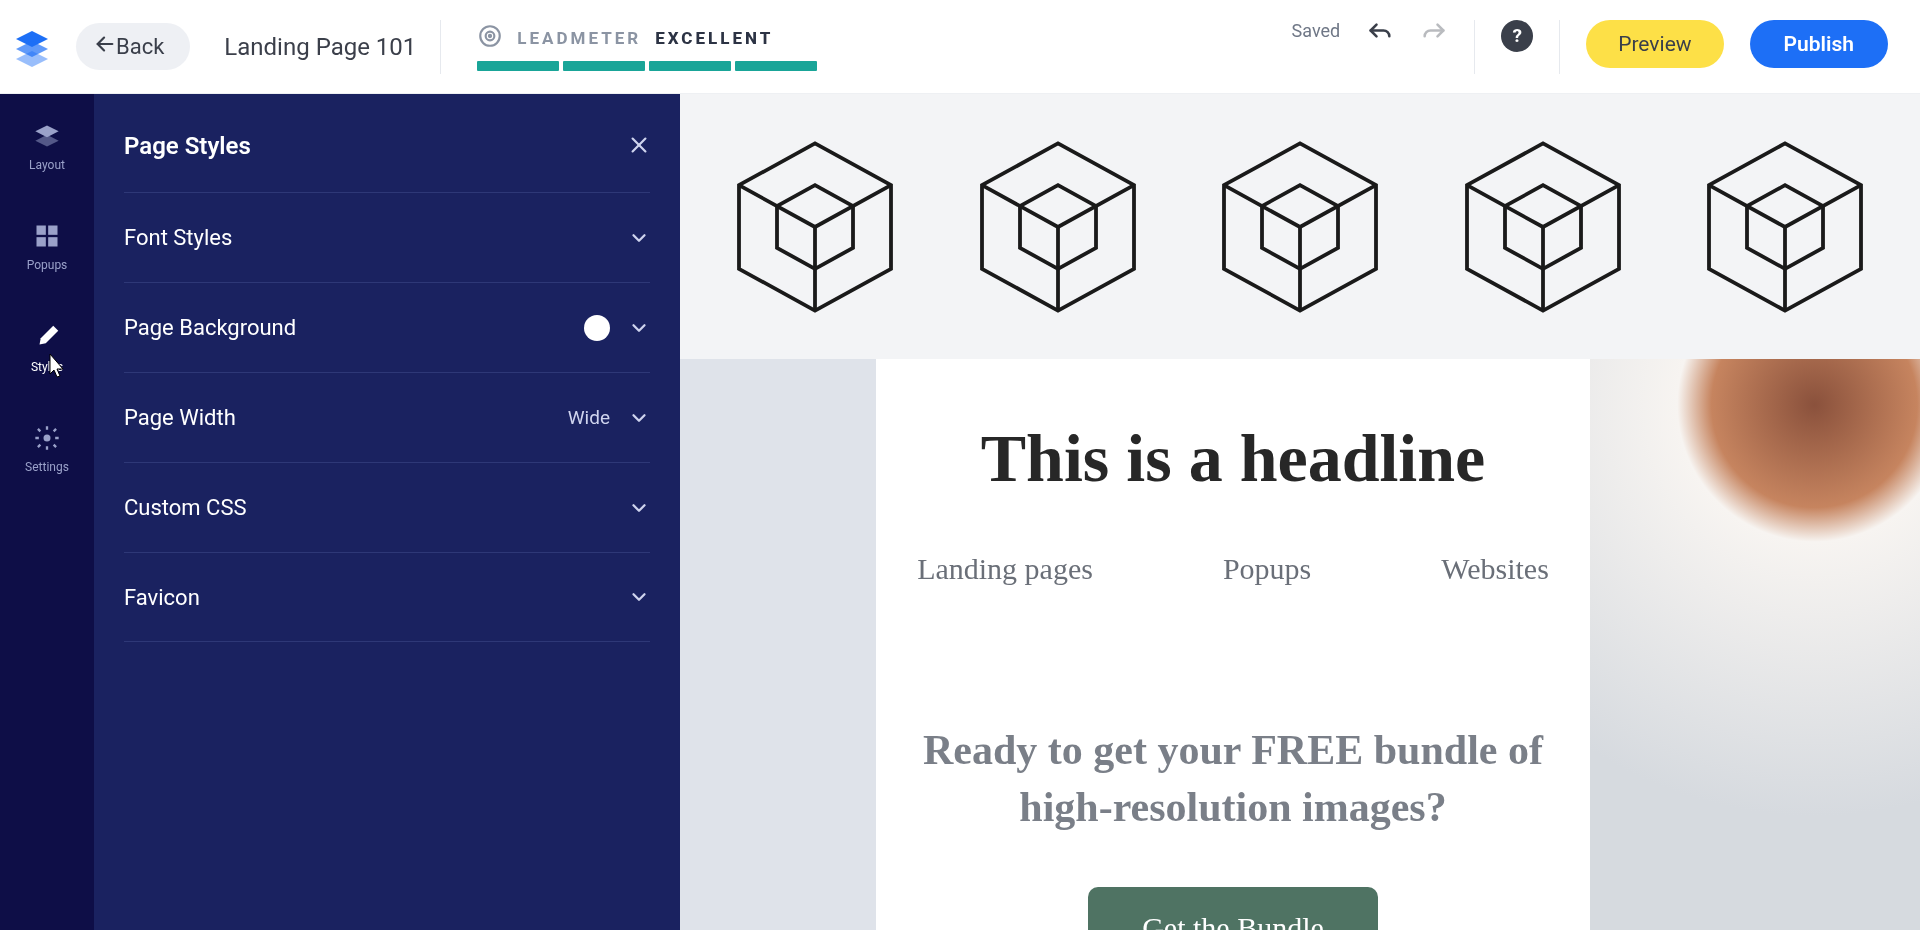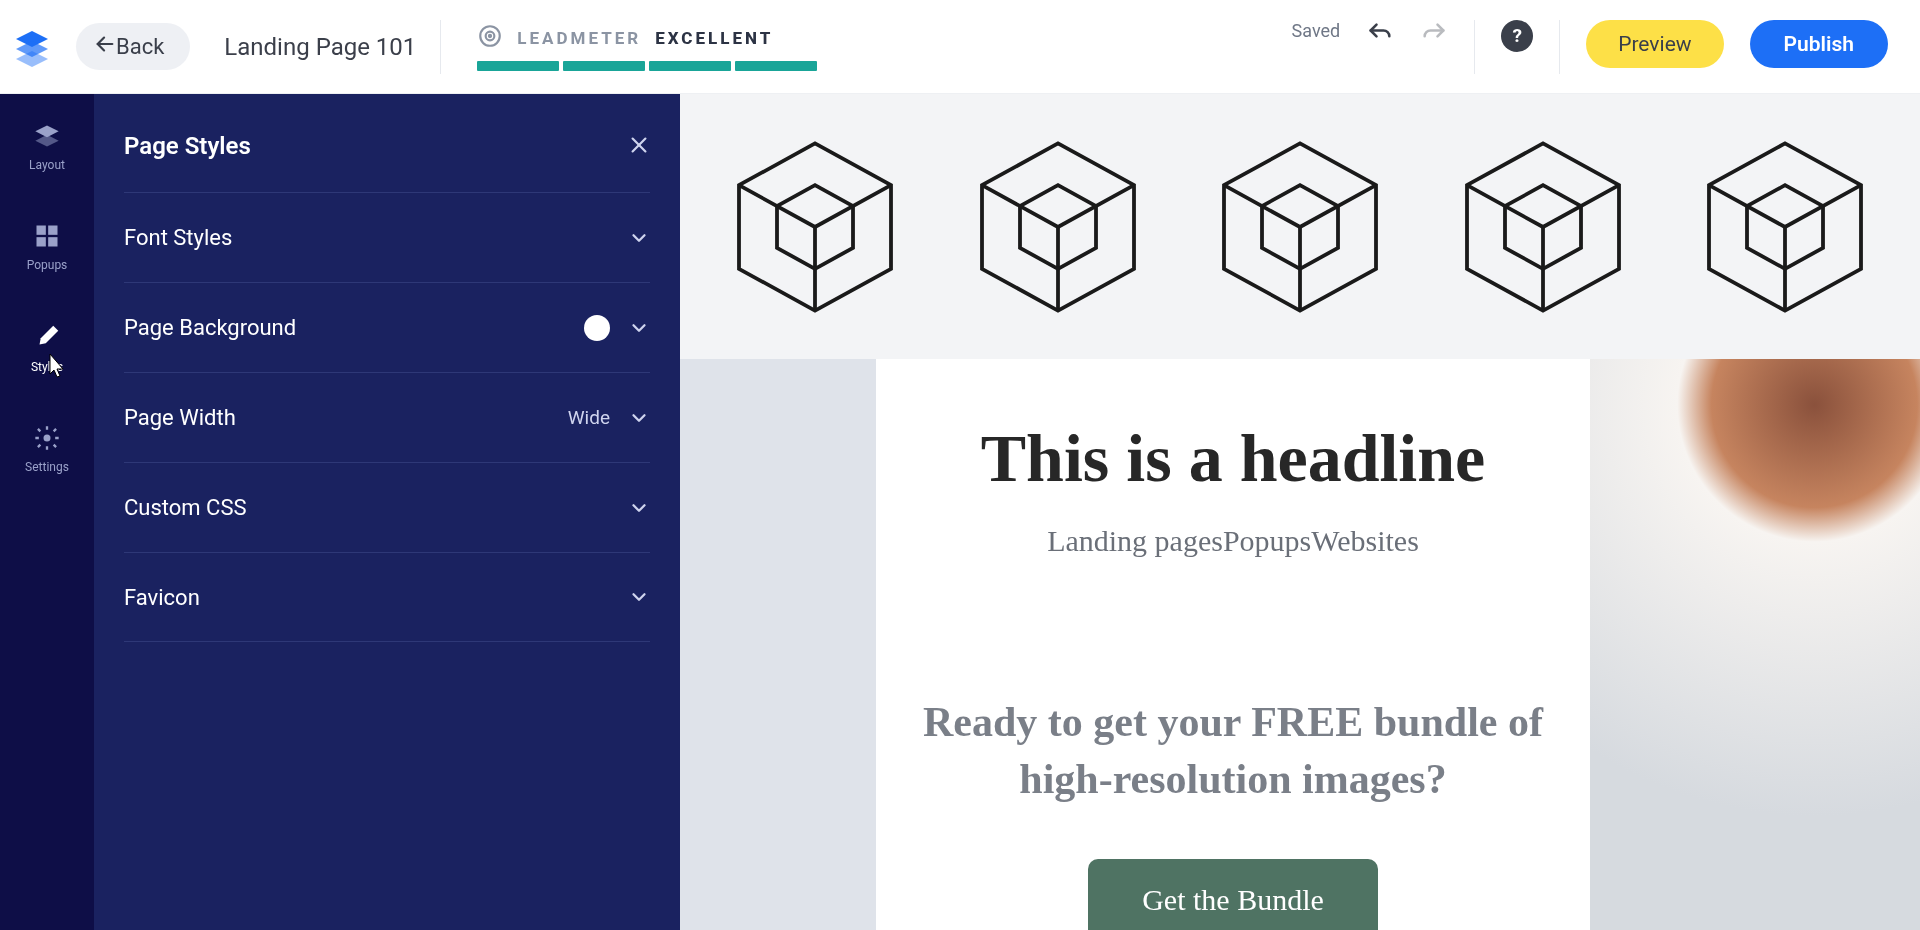--- a/index.html
+++ b/index.html
@@ -42,21 +42,21 @@
   .opt-val{font-size:19px;color:#cfd4ee;}
   .chev{width:22px;height:22px;}
   
   .canvas{flex:1;background:#dfe3ea;overflow:hidden;position:relative;}
   .logo-row{background:#f3f4f6;height:265px;display:flex;justify-content:space-between;align-items:center;padding:0 40px;}
   .logo-row svg{flex:0 0 auto;}
   .stage{display:flex;height:calc(100% - 265px);}
   .gutter{width:196px;background:#dfe3ea;}
   .card{flex:1;background:#fff;display:flex;flex-direction:column;align-items:center;padding-top:60px;}
   .headline{font-family:Georgia,"Times New Roman",serif;font-size:68px;font-weight:800;color:#272727;}
-  .tabs{display:flex;margin-top:26px;}
+  .tabs{display:flex;gap:130px;margin-top:54px;}
   .tab{font-family:Georgia,serif;font-size:30px;color:#6a6f78;}
   .hr{width:190px;height:1px;background:#c9cfd8;margin-top:58px;}
   .lead{font-family:Georgia,serif;font-size:42px;font-weight:700;color:#7a7f88;text-align:center;line-height:1.35;margin-top:78px;}
   .cta{margin-top:52px;background:#4f7363;color:#fff;font-family:Georgia,serif;font-size:30px;border:none;border-radius:10px;padding:24px 54px;cursor:pointer;}
   .photo{width:330px;background:radial-gradient(circle at 68% 8%, #8a513c 0%, #c6845f 18%, #f7f4f1 24%, #d6dadf 72%);}
   .cursor{position:absolute;left:44px;top:352px;pointer-events:none;}
 </style>
 </head>
 <body>
 

